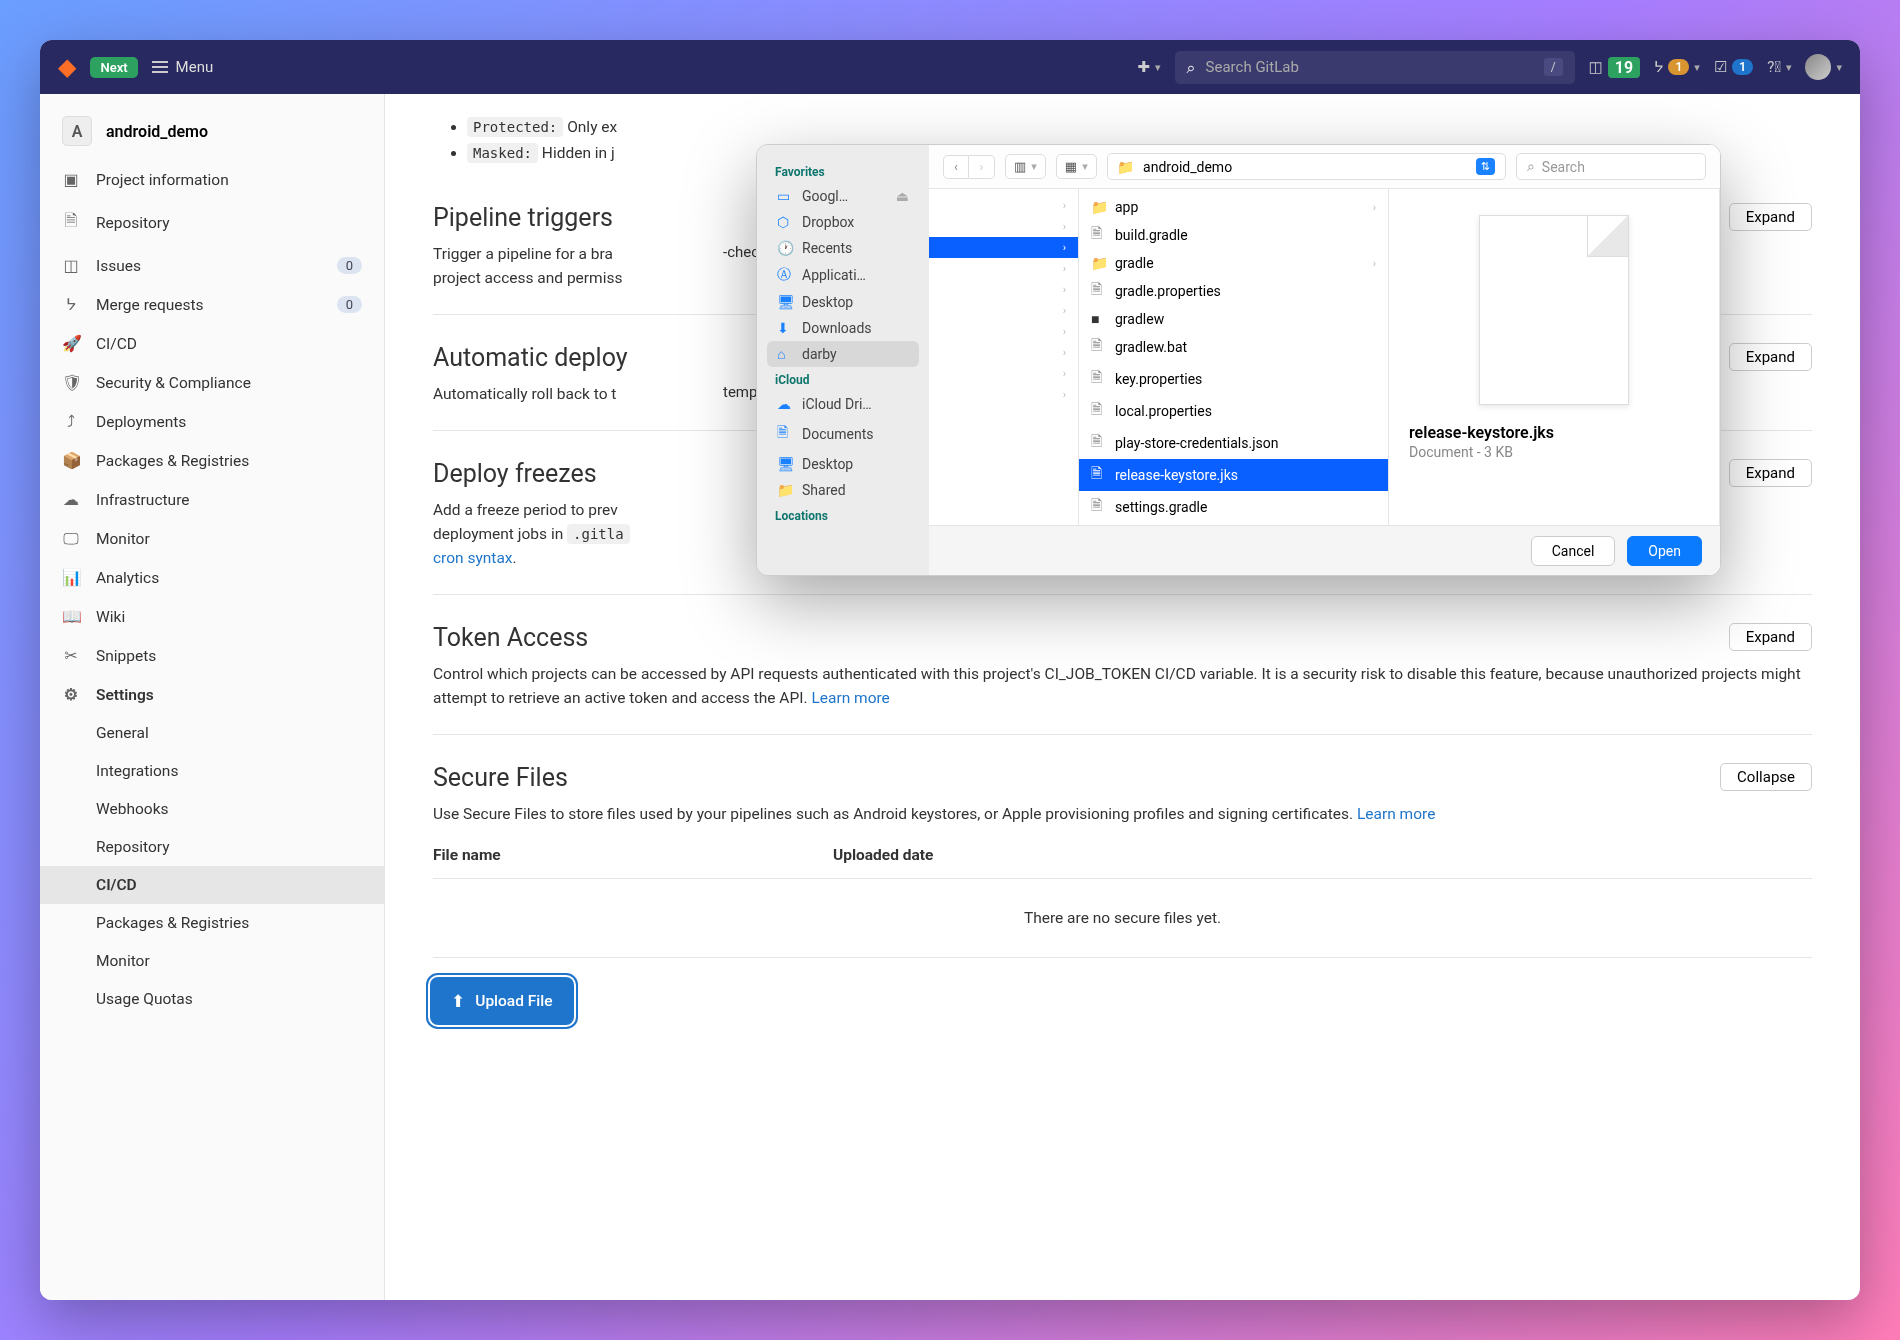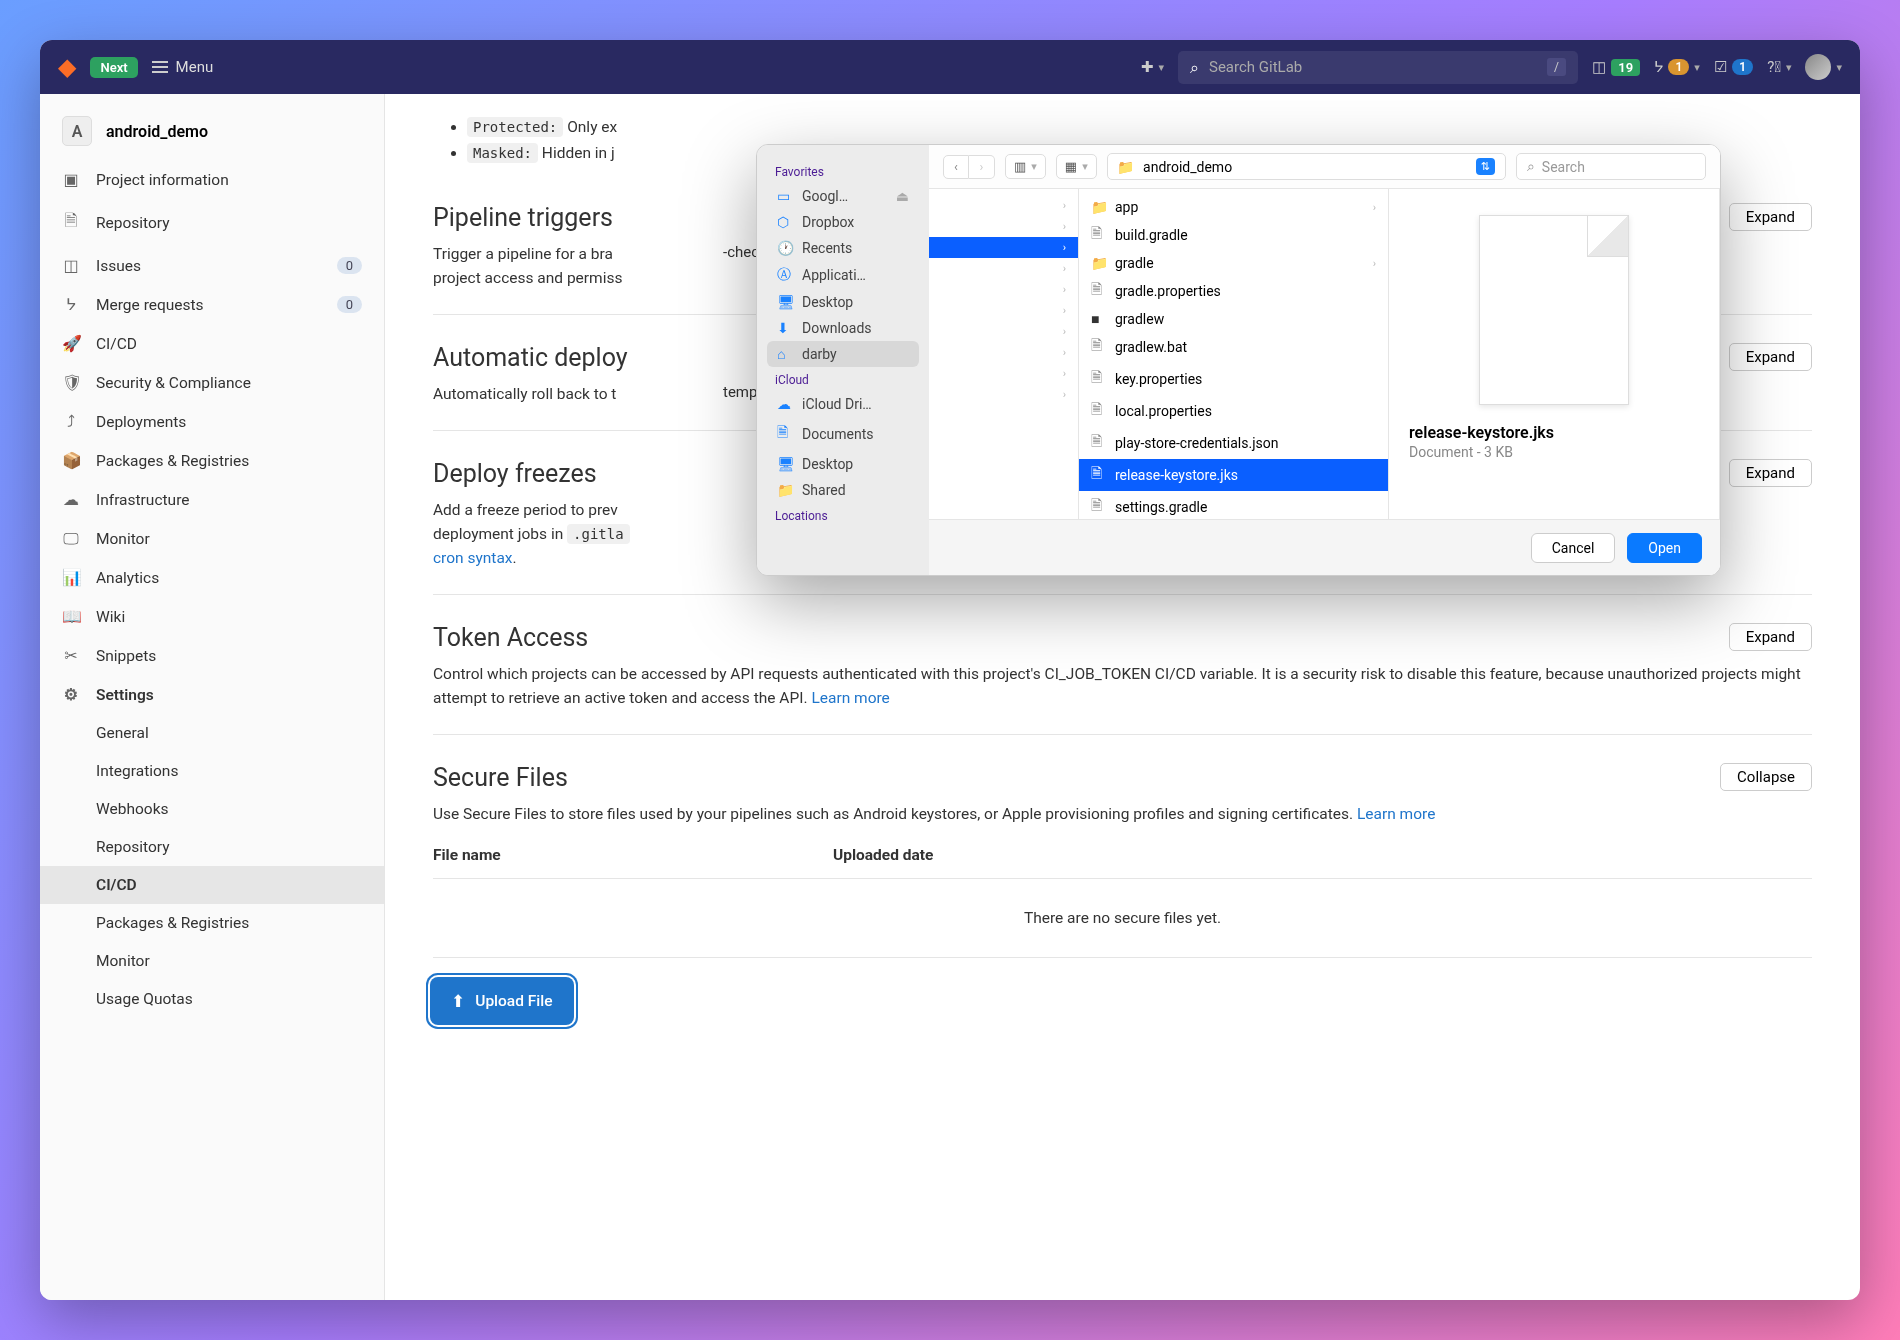--- a/index.html
+++ b/index.html
@@ -10,21 +10,21 @@
 .next-badge{background:#2da160;color:#fff;font-size:13px;padding:3px 10px;border-radius:5px;font-weight:600}
 .menu-btn{display:flex;align-items:center;gap:8px;font-size:15px;color:#ddd}
 .hamburger{display:inline-flex;flex-direction:column;gap:3px}
 .hamburger span{width:16px;height:2px;background:#ccc}
 .topbar-right{margin-left:auto;display:flex;align-items:center;gap:14px}
 .search-box{display:flex;align-items:center;background:#3a3a6e;border-radius:5px;padding:7px 12px;width:400px;gap:10px}
 .search-box input{background:transparent;border:0;color:#ccc;font-size:15px;flex:1;outline:none}
 .search-box input::placeholder{color:#aaa}
 .kbd{background:#4a4a80;color:#ccc;padding:2px 7px;border-radius:3px;font-size:12px}
 .tb-icon{display:flex;align-items:center;gap:5px;color:#ccc;font-size:15px}
-.badge-g{background:#2da160;color:#fff;padding:1px 7px;border-radius:4px;font-size:13px;font-weight:600}
+.badge-g{background:#2da160;color:#fff;padding:1px 7px;border-radius:4px;font-size:16px;font-weight:600}
 .badge-o{background:#d99530;color:#fff;padding:1px 7px;border-radius:10px;font-size:12px;font-weight:600}
 .badge-b{background:#1f75cb;color:#fff;padding:1px 7px;border-radius:10px;font-size:12px;font-weight:600}
 .chev{font-size:11px;color:#aaa}
 .avatar{width:26px;height:26px;border-radius:50%;background:linear-gradient(135deg,#888,#ccc)}
 .body{flex:1;display:flex;overflow:hidden}
 .sidebar{width:345px;background:#fafafa;border-right:1px solid #e5e5e5;padding:12px 0;overflow-y:auto}
 .proj-head{display:flex;align-items:center;gap:14px;padding:10px 22px 14px}
 .proj-av{width:30px;height:30px;background:#eee;border:1px solid #ddd;border-radius:5px;display:flex;align-items:center;justify-content:center;font-weight:600;color:#555}
 .proj-name{font-weight:600;font-size:16px}
 .nav-item{display:flex;align-items:center;gap:16px;padding:10px 22px;font-size:15.5px;color:#333;cursor:pointer}
@@ -47,21 +47,21 @@
 .table-head{display:flex;padding:20px 0 14px;border-bottom:1px solid #e5e5e5;font-weight:700;font-size:15.5px}
 .table-head>div:first-child{width:400px}
 .empty-row{text-align:center;padding:30px 0;font-size:15.5px;color:#333;border-bottom:1px solid #e5e5e5}
 .upload-btn{display:inline-flex;align-items:center;gap:10px;background:#1f75cb;color:#fff;border:0;border-radius:5px;padding:11px 18px;font-size:15.5px;font-weight:500;cursor:pointer;margin-top:22px;box-shadow:0 0 0 3px #1f75cb,0 0 0 5px #fff,0 0 0 7px #1f75cb}
 .upload-icon{font-size:17px}
 
 
 .file-dialog{position:absolute;top:104px;left:716px;width:965px;background:#f5f5f5;border-radius:12px;box-shadow:0 25px 70px rgba(0,0,0,.35);overflow:hidden;display:flex;flex-direction:column;border:1px solid #ccc}
 .fd-columns{display:flex;height:430px}
 .fd-sidebar{width:172px;background:#ececec;padding:14px 10px;overflow:hidden}
-.fd-sb-head{font-size:12px;color:#4c1d95;font-weight:400;padding:6px 8px 4px}
+.fd-sb-head{font-size:12px;color:#0f766e;font-weight:700;padding:6px 8px 4px}
 .fd-sb-item{display:flex;align-items:center;gap:9px;padding:5px 10px;font-size:14px;color:#444;border-radius:6px;cursor:pointer;white-space:nowrap;overflow:hidden}
 .fd-sb-item.sel{background:#d8d8d8}
 .fd-sb-icon{width:16px;font-size:14px;color:#1a82ff}
 .fd-main{flex:1;background:#fff;display:flex;flex-direction:column}
 .fd-toolbar{height:44px;display:flex;align-items:center;gap:10px;padding:0 14px;border-bottom:1px solid #e5e5e5;background:#fdfdfd}
 .fd-nav-btn{width:26px;height:24px;border:1px solid #ddd;background:#fff;border-radius:5px;color:#888;font-size:13px;display:flex;align-items:center;justify-content:center}
 .fd-nav-group{display:flex}
 .fd-nav-group .fd-nav-btn:first-child{border-radius:5px 0 0 5px}
 .fd-nav-group .fd-nav-btn:last-child{border-radius:0 5px 5px 0;border-left:0}
 .fd-view-btn{display:flex;align-items:center;gap:5px;padding:4px 8px;border:1px solid #ddd;border-radius:5px;background:#fff;font-size:13px;color:#555}
@@ -79,21 +79,21 @@
 .fd-row.sel .fd-fi{color:#fff}
 .fd-row .chv{margin-left:auto;font-size:11px;color:#bbb}
 .fd-row.sel .chv{color:#fff}
 .fd-fi{width:16px;font-size:14px;color:#1a82ff}
 .fd-fi.file{color:#888}
 .fd-fi.dark{color:#333}
 .fd-preview-icon{width:150px;height:190px;background:#fff;border:1px solid #ddd;margin:10px auto 18px;position:relative;box-shadow:0 2px 6px rgba(0,0,0,.1)}
 .fd-preview-icon::after{content:"";position:absolute;top:0;right:0;width:40px;height:40px;background:linear-gradient(135deg,transparent 50%,#e8e8e8 50%);border-bottom:1px solid #ddd;border-left:1px solid #ddd}
 .fd-filename{font-weight:600;font-size:16px;text-align:left;padding:0 4px}
 .fd-filemeta{font-size:14px;color:#888;text-align:left;padding:2px 4px}
-.fd-footer{height:56px;display:flex;align-items:center;justify-content:flex-end;gap:12px;padding:0 18px;background:#f5f5f5;border-top:1px solid #e5e5e5}
+.fd-footer{height:50px;display:flex;align-items:center;justify-content:flex-end;gap:12px;padding:0 18px;background:#f5f5f5;border-top:1px solid #e5e5e5}
 .fd-btn{padding:6px 20px;border-radius:6px;font-size:14px;cursor:pointer;border:1px solid #ccc;background:#fff}
 .fd-btn.primary{background:#0a7aff;color:#fff;border-color:#0a7aff}
 </style>
 </head>
 <body>
 
 <div class="window">
 
   <div class="topbar">
     <span class="logo">◆</span>

